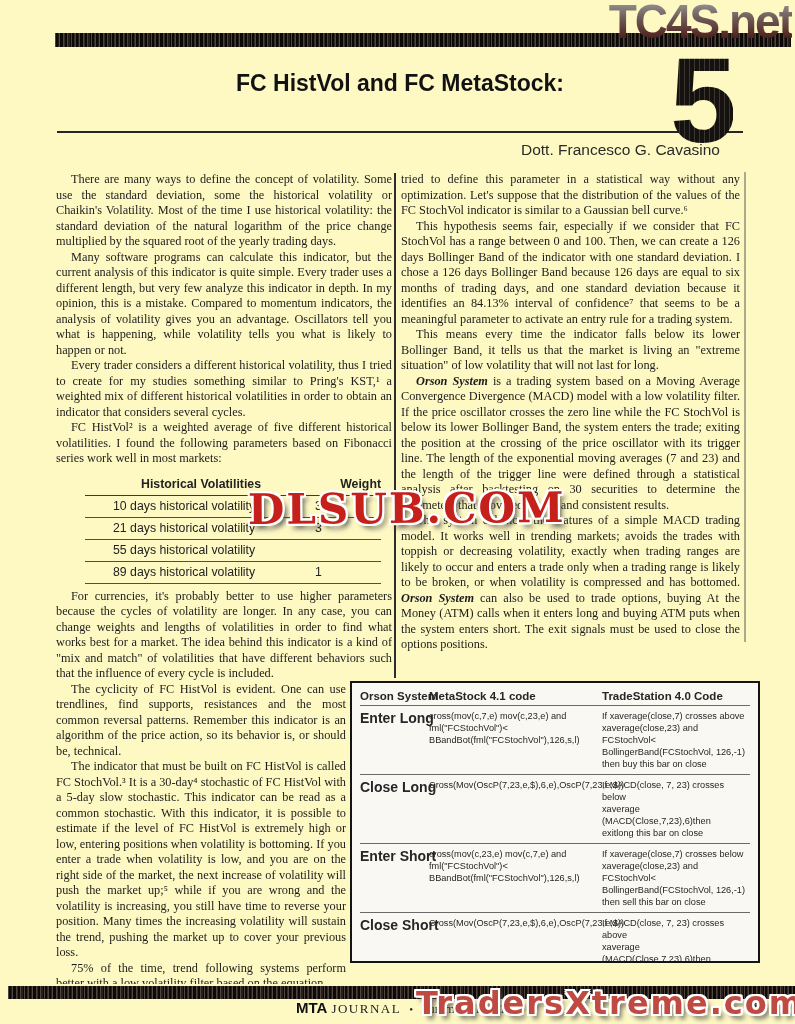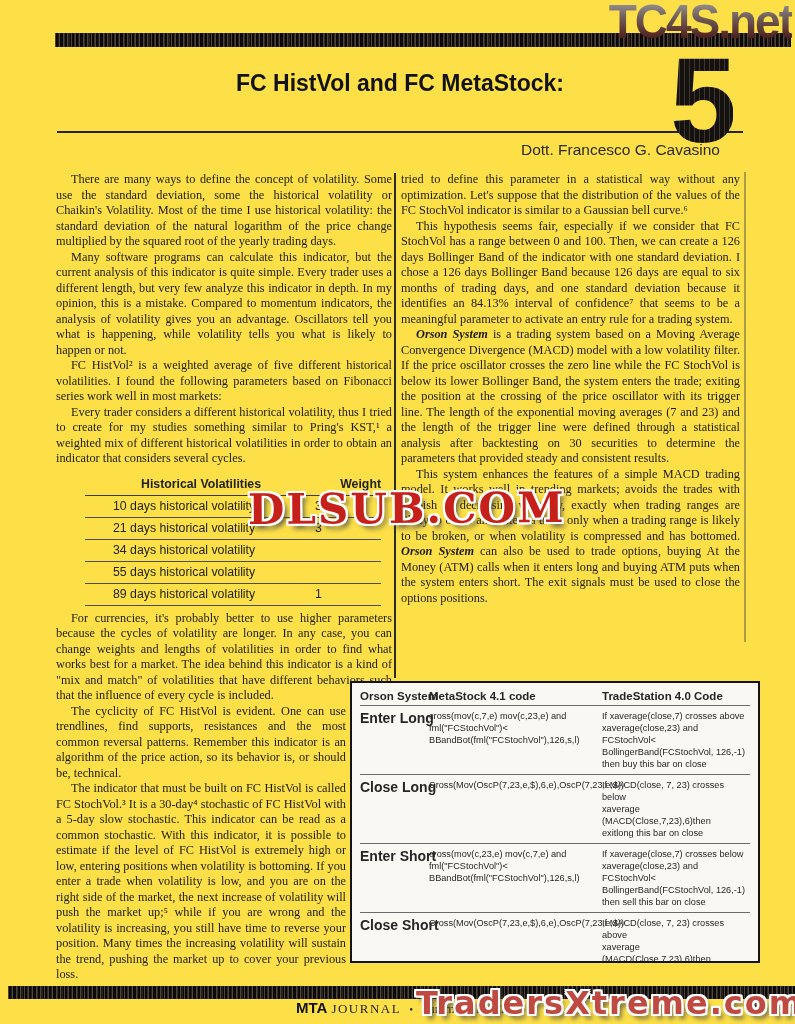--- a/index.html
+++ b/index.html
@@ -1,16 +1,16 @@
 <!DOCTYPE html>
 <html><head>
 <meta charset="utf-8">
 <style>
   html,body{margin:0;padding:0;background:#e8e6e0;}
-  .page{position:relative;width:795px;height:1024px;background:#fde047;overflow:hidden;
+  .page{position:relative;width:795px;height:1024px;background:#fef9c3;overflow:hidden;
         font-family:"Liberation Serif",serif;color:#1c1c1c;}
 
   
   .tex-bar{position:absolute;
     background:
       repeating-linear-gradient(90deg, rgba(90,78,70,.85) 0 1px, rgba(0,0,0,0) 1px 4px),
       repeating-linear-gradient(90deg,#0b0a09 0 3px,#262019 3px 5px,#0b0a09 5px 9px,#332b24 9px 10px);
   }
   .bar-top{left:55px;top:33px;width:736px;height:14px;}
   .bar-bottom{left:8px;top:986px;width:787px;height:13px;}
@@ -97,59 +97,56 @@
   <div class="title-rule"></div>
   <div class="author">Dott. Francesco G. Cavasino</div>
   <div class="chapter-num">5</div>
 
   <div class="col-divider"></div>
   <div class="edge-rule"></div>
 
   <div class="col-left">
     <p class="body">There are many ways to define the concept of volatility.  Some use the standard deviation, some the historical volatility or Chaikin's Volatility.  Most of the time I use historical volatility:  the standard deviation of the natural logarithm of the price change multiplied by the squared root of the yearly trading days.</p>
     <p class="body">Many software programs can calculate this indicator, but the current analysis of this indicator is quite simple.  Every trader uses a different length, but very few analyze this indicator in depth.  In my opinion, this is a mistake.  Compared to momentum indicators, the analysis of volatility gives you an advantage.  Oscillators tell you what is happening, while volatility tells you what is likely to happen or not.</p>
+    <p class="body">Every trader considers a different historical volatility, thus I tried to create for my studies something similar to Pring's KST,¹ a weighted mix of different historical volatilities in order to obtain an indicator that considers several cycles.</p>
     <p class="body">FC HistVol² is a weighted average of five different historical volatilities.  I found the following parameters based on Fibonacci series work well in most markets:</p>
-    <p class="body">Every trader considers a different historical volatility, thus I tried to create for my studies something similar to Pring's KST,¹ a weighted mix of different historical volatilities in order to obtain an indicator that considers several cycles.</p>
 
     <div class="hv-table">
       <div class="hv-row hv-head">
         <span class="hv-label">Historical Volatilities</span>
         <span class="hv-weight">Weight</span>
       </div>
       <div class="hv-row">
         <span class="hv-label">10 days historical volatility</span>
         <span class="hv-weight">3</span>
       </div>
       <div class="hv-row">
         <span class="hv-label">21 days historical volatility</span>
         <span class="hv-weight">3</span>
       </div>
       <div class="hv-row">
-        <span class="hv-label">34 days historical volatility</span>
-        <span class="hv-weight"></span>
-      </div>
-      <div class="hv-row">
         <span class="hv-label">55 days historical volatility</span>
         <span class="hv-weight"></span>
       </div>
       <div class="hv-row">
         <span class="hv-label">89 days historical volatility</span>
         <span class="hv-weight">1</span>
       </div>
     </div>
 
     <p class="body">For currencies, it's probably better to use higher parameters because the cycles of volatility are longer.  In any case, you can change weights and lengths of volatilities in order to find what works best for a market.  The idea behind this indicator is a kind of "mix and match" of volatilities that have different behaviors such that the influence of every cycle is included.</p>
     <p class="body narrow">The cyclicity of FC HistVol is evident.  One can use trendlines, find supports, resistances and the most common reversal patterns.  Remember this indicator is an algorithm of the price action, so its behavior is, or should be, technical.</p>
     <p class="body narrow">The indicator that must be built on FC HistVol is called FC StochVol.³  It is a 30-day⁴ stochastic of FC HistVol with a 5-day slow stochastic.  This indicator can be read as a common stochastic.  With this indicator, it is possible to estimate if the level of FC HistVol is extremely high or low, entering positions when volatility is bottoming.  If you enter a trade when volatility is low, and you are on the right side of the market, the next increase of volatility will push the market up;⁵ while if you are wrong and the volatility is increasing, you still have time to reverse your position.  Many times the increasing volatility will sustain the trend, pushing the market up to cover your previous loss.</p>
     <p class="body narrow"><span>75% of the time, trend following systems perform better with a low volatility filter based on the equation </span></p>
   </div>
 
   <div class="col-right">
     <p class="body" style="text-indent:0;">tried to define this parameter in a statistical way without any optimization.  Let's suppose that the distribution of the values of the FC StochVol indicator is similar to a Gaussian bell curve.⁶</p>
     <p class="body">This hypothesis seems fair, especially if we consider that FC StochVol has a range between 0 and 100.  Then, we can create a 126 days Bollinger Band of the indicator with one standard deviation.  I chose a 126 days Bollinger Band because 126 days are equal to six months of trading days, and one standard deviation because it identifies an 84.13% interval of confidence⁷ that seems to be a meaningful parameter to activate an entry rule for a trading system.</p>
+    <p class="body">This means every time the indicator falls below its lower Bollinger Band, it tells us that the market is living an "extreme situation" of low volatility that will not last for long.</p>
     <p class="body"><span class="bi">Orson System</span><span> is a trading system based on a Moving Average Convergence Divergence (MACD) model with a low volatility filter.  If the price oscillator crosses the zero line while the FC StochVol is below its lower Bollinger Band, the system enters the trade; exiting the position at the crossing of the price oscillator with its trigger line.  The length of the exponential moving averages (7 and 23) and the length of the trigger line were defined through a statistical analysis after backtesting on 30 securities to determine the parameters that provided steady and consistent results.</span></p>
     <p class="body"><span>This system enhances the features of a simple MACD trading model.  It works well in trending markets; avoids the trades with toppish or decreasing volatility, exactly when trading ranges are likely to occur and enters a trade only when a trading range is likely to be broken, or when volatility is compressed and has bottomed.  </span><span class="bi">Orson System</span><span> can also be used to trade options, buying At the Money (ATM) calls when it enters long and buying ATM puts when the system enters short.  The exit signals must be used to close the options positions.</span></p>
   </div>
 
   <div class="orson">
     <div class="ot-row ot-head">
       <span class="ot-cell">Orson System</span>
       <span class="ot-cell">MetaStock 4.1 code</span>
       <span class="ot-cell">TradeStation 4.0 Code</span>
     </div>

